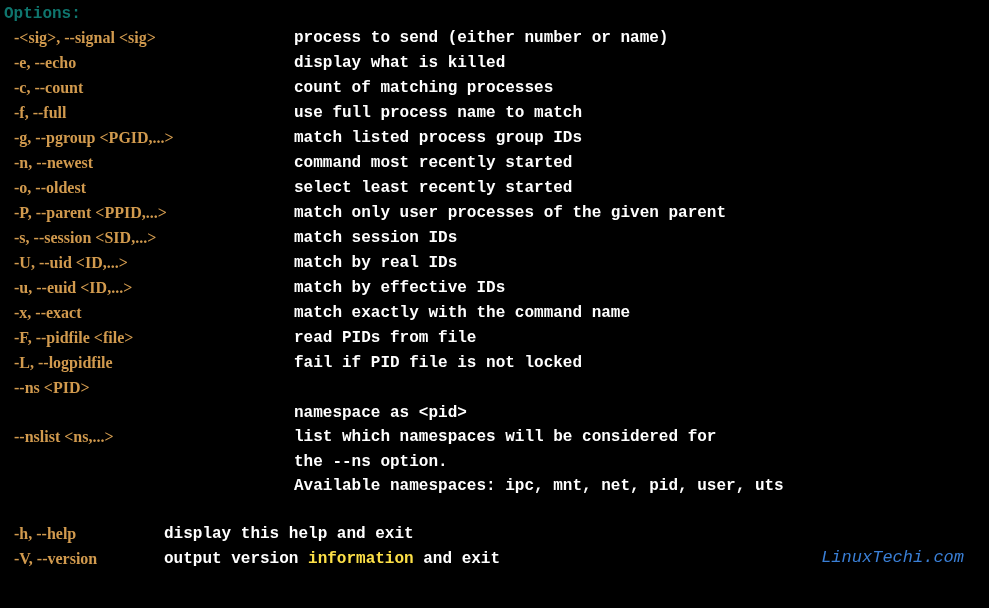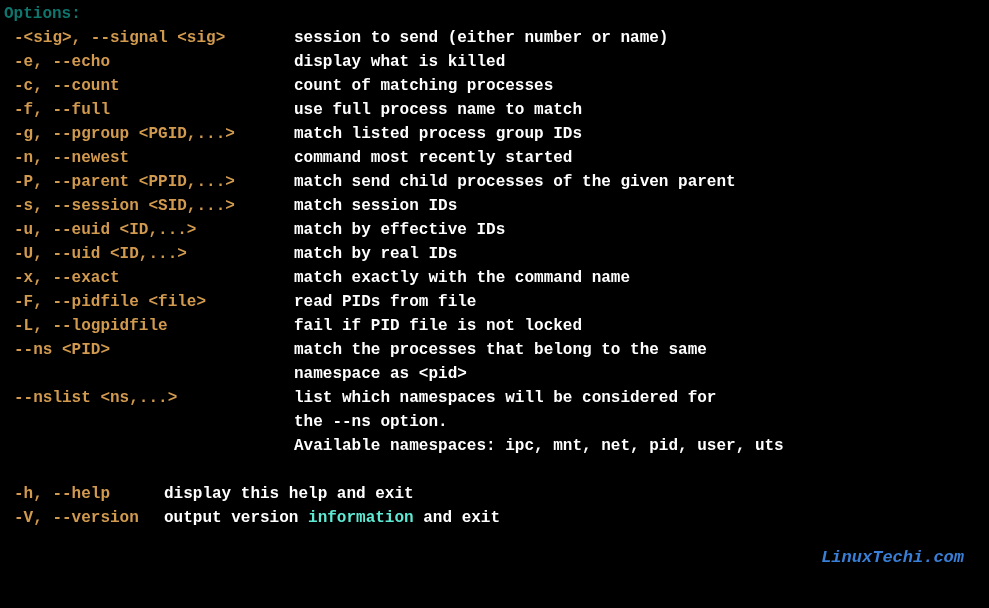--- a/index.html
+++ b/index.html
@@ -24,60 +24,61 @@
     }
     .option-row {
       display: flex;
     }
     .opt-col {
       flex: 0 0 290px;
       padding-left: 10px;
     }
     .opt {
       color: #d19a4e;
+      font-family: Liberation Serif, serif;
     }
     .desc {
       color: #ffffff;
       flex: 1;
     }
     .highlight {
-      color: #5eead4;
+      color: #fde047;
       margin-top: 14px;
     }
     .spacer {
       height: 24px;
     }
     .footer-row {
       display: flex;
       justify-content: space-between;
     }
     .footer-opt-col {
       flex: 0 0 160px;
       padding-left: 10px;
     }
     .watermark {
       position: absolute;
       right: 25px;
       bottom: 38px;
       color: #3a7fd6;
       font-style: italic;
       font-size: 17px;
-      font-weight: bold;
+      font-weight: normal;
       margin-top: 40px;
     }
   </style>
 </head>
 <body>
 
 <div class="terminal">
   <div class="header">Options:</div>
   <div id="options-container">
       <div class="option-row">
         <div class="opt-col"><span class="opt"> -&lt;sig&gt;, --signal &lt;sig&gt;</span></div>
-        <div class="desc">session to send (either number or name)</div>
+        <div class="desc">process to send (either number or name)</div>
       </div>
       <div class="option-row">
         <div class="opt-col"><span class="opt"> -e, --echo</span></div>
         <div class="desc">display what is killed</div>
       </div>
       <div class="option-row">
         <div class="opt-col"><span class="opt"> -c, --count</span></div>
         <div class="desc">count of matching processes</div>
       </div>
       <div class="option-row">
@@ -86,50 +87,53 @@
       </div>
       <div class="option-row">
         <div class="opt-col"><span class="opt"> -g, --pgroup &lt;PGID,...&gt;</span></div>
         <div class="desc">match listed process group IDs</div>
       </div>
       <div class="option-row">
         <div class="opt-col"><span class="opt"> -n, --newest</span></div>
         <div class="desc">command most recently started</div>
       </div>
       <div class="option-row">
+        <div class="opt-col"><span class="opt"> -o, --oldest</span></div>
+        <div class="desc">select least recently started</div>
+      </div>
+      <div class="option-row">
         <div class="opt-col"><span class="opt"> -P, --parent &lt;PPID,...&gt;</span></div>
-        <div class="desc">match send child processes of the given parent</div>
+        <div class="desc">match only user processes of the given parent</div>
       </div>
       <div class="option-row">
         <div class="opt-col"><span class="opt"> -s, --session &lt;SID,...&gt;</span></div>
         <div class="desc">match session IDs</div>
       </div>
       <div class="option-row">
+        <div class="opt-col"><span class="opt"> -U, --uid &lt;ID,...&gt;</span></div>
+        <div class="desc">match by real IDs</div>
+      </div>
+      <div class="option-row">
         <div class="opt-col"><span class="opt"> -u, --euid &lt;ID,...&gt;</span></div>
         <div class="desc">match by effective IDs</div>
-      </div>
-      <div class="option-row">
-        <div class="opt-col"><span class="opt"> -U, --uid &lt;ID,...&gt;</span></div>
-        <div class="desc">match by real IDs</div>
       </div>
       <div class="option-row">
         <div class="opt-col"><span class="opt"> -x, --exact</span></div>
         <div class="desc">match exactly with the command name</div>
       </div>
       <div class="option-row">
         <div class="opt-col"><span class="opt"> -F, --pidfile &lt;file&gt;</span></div>
         <div class="desc"> read PIDs from file</div>
       </div>
       <div class="option-row">
         <div class="opt-col"><span class="opt"> -L, --logpidfile</span></div>
         <div class="desc">fail if PID file is not locked</div>
       </div>
       <div class="option-row">
         <div class="opt-col"><span class="opt"> --ns &lt;PID&gt;</span></div>
-        <div class="desc">match the processes that belong to the same</div>
       </div>
       <div class="option-row">
         <div class="opt-col"><span class="opt"></span></div>
         <div class="desc">namespace as &lt;pid&gt;</div>
       </div>
       <div class="option-row">
         <div class="opt-col"><span class="opt"> --nslist &lt;ns,...&gt;</span></div>
         <div class="desc">list which namespaces will be considered for</div>
       </div>
       <div class="option-row">

